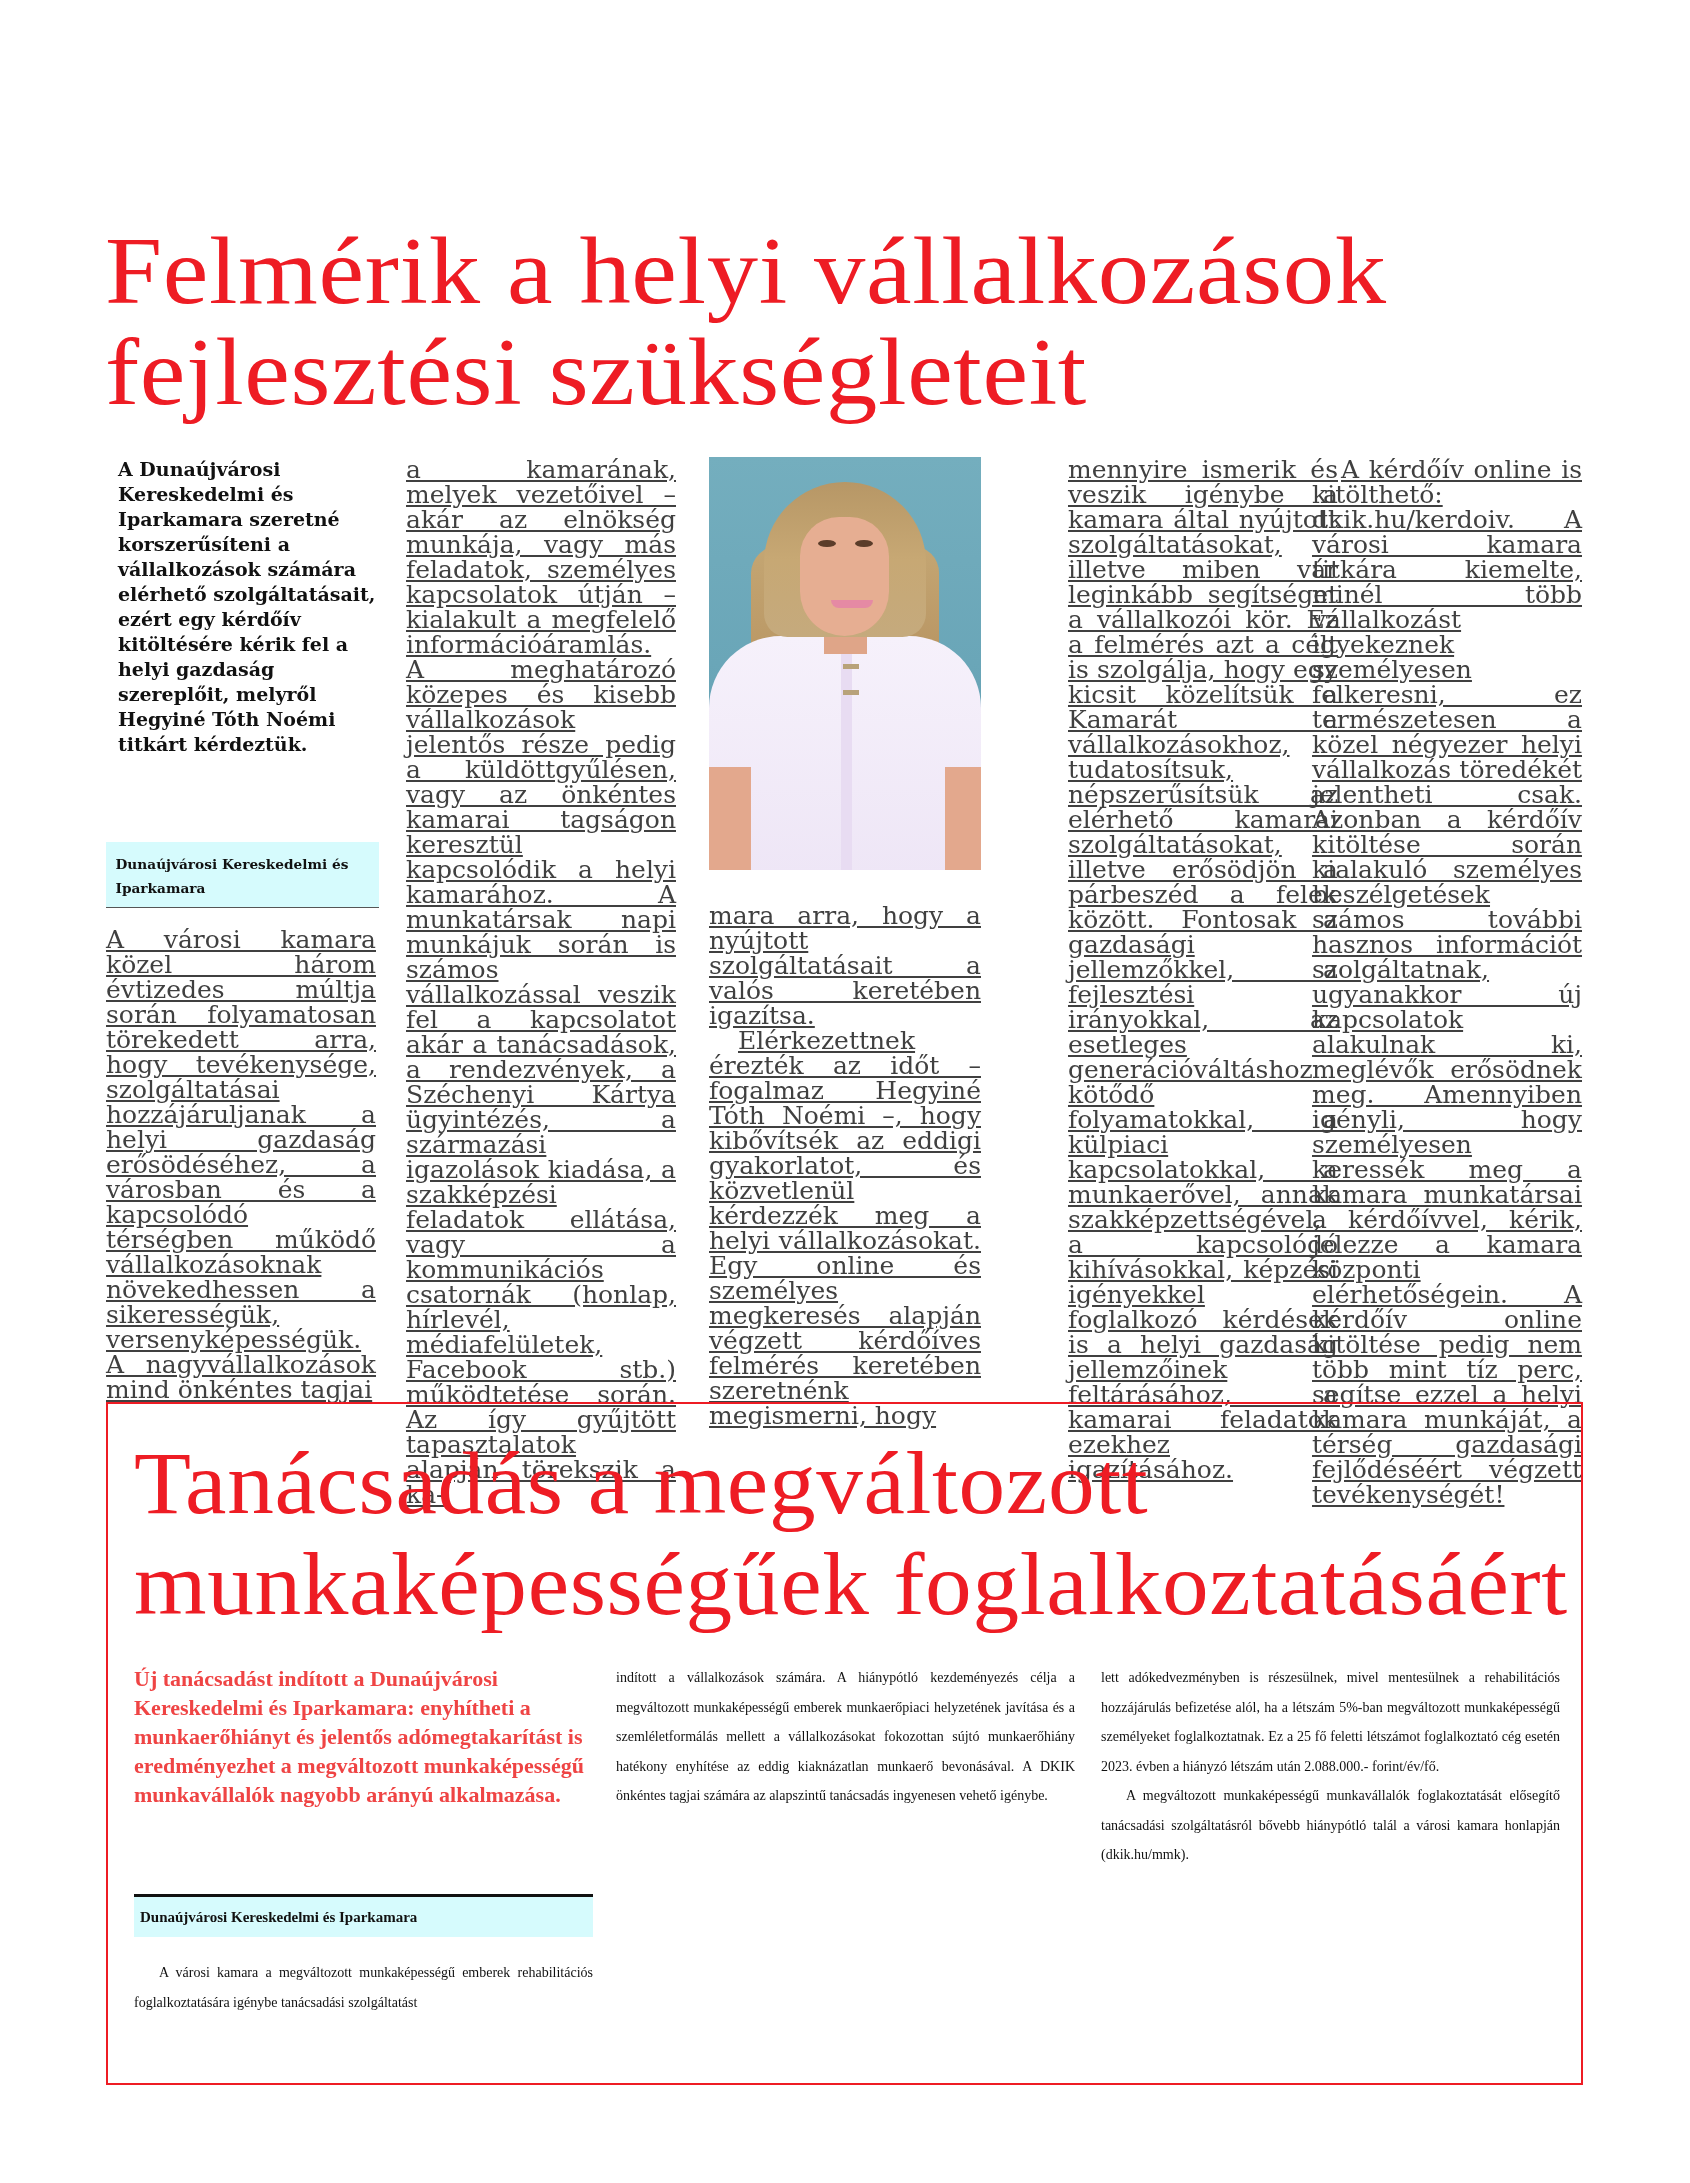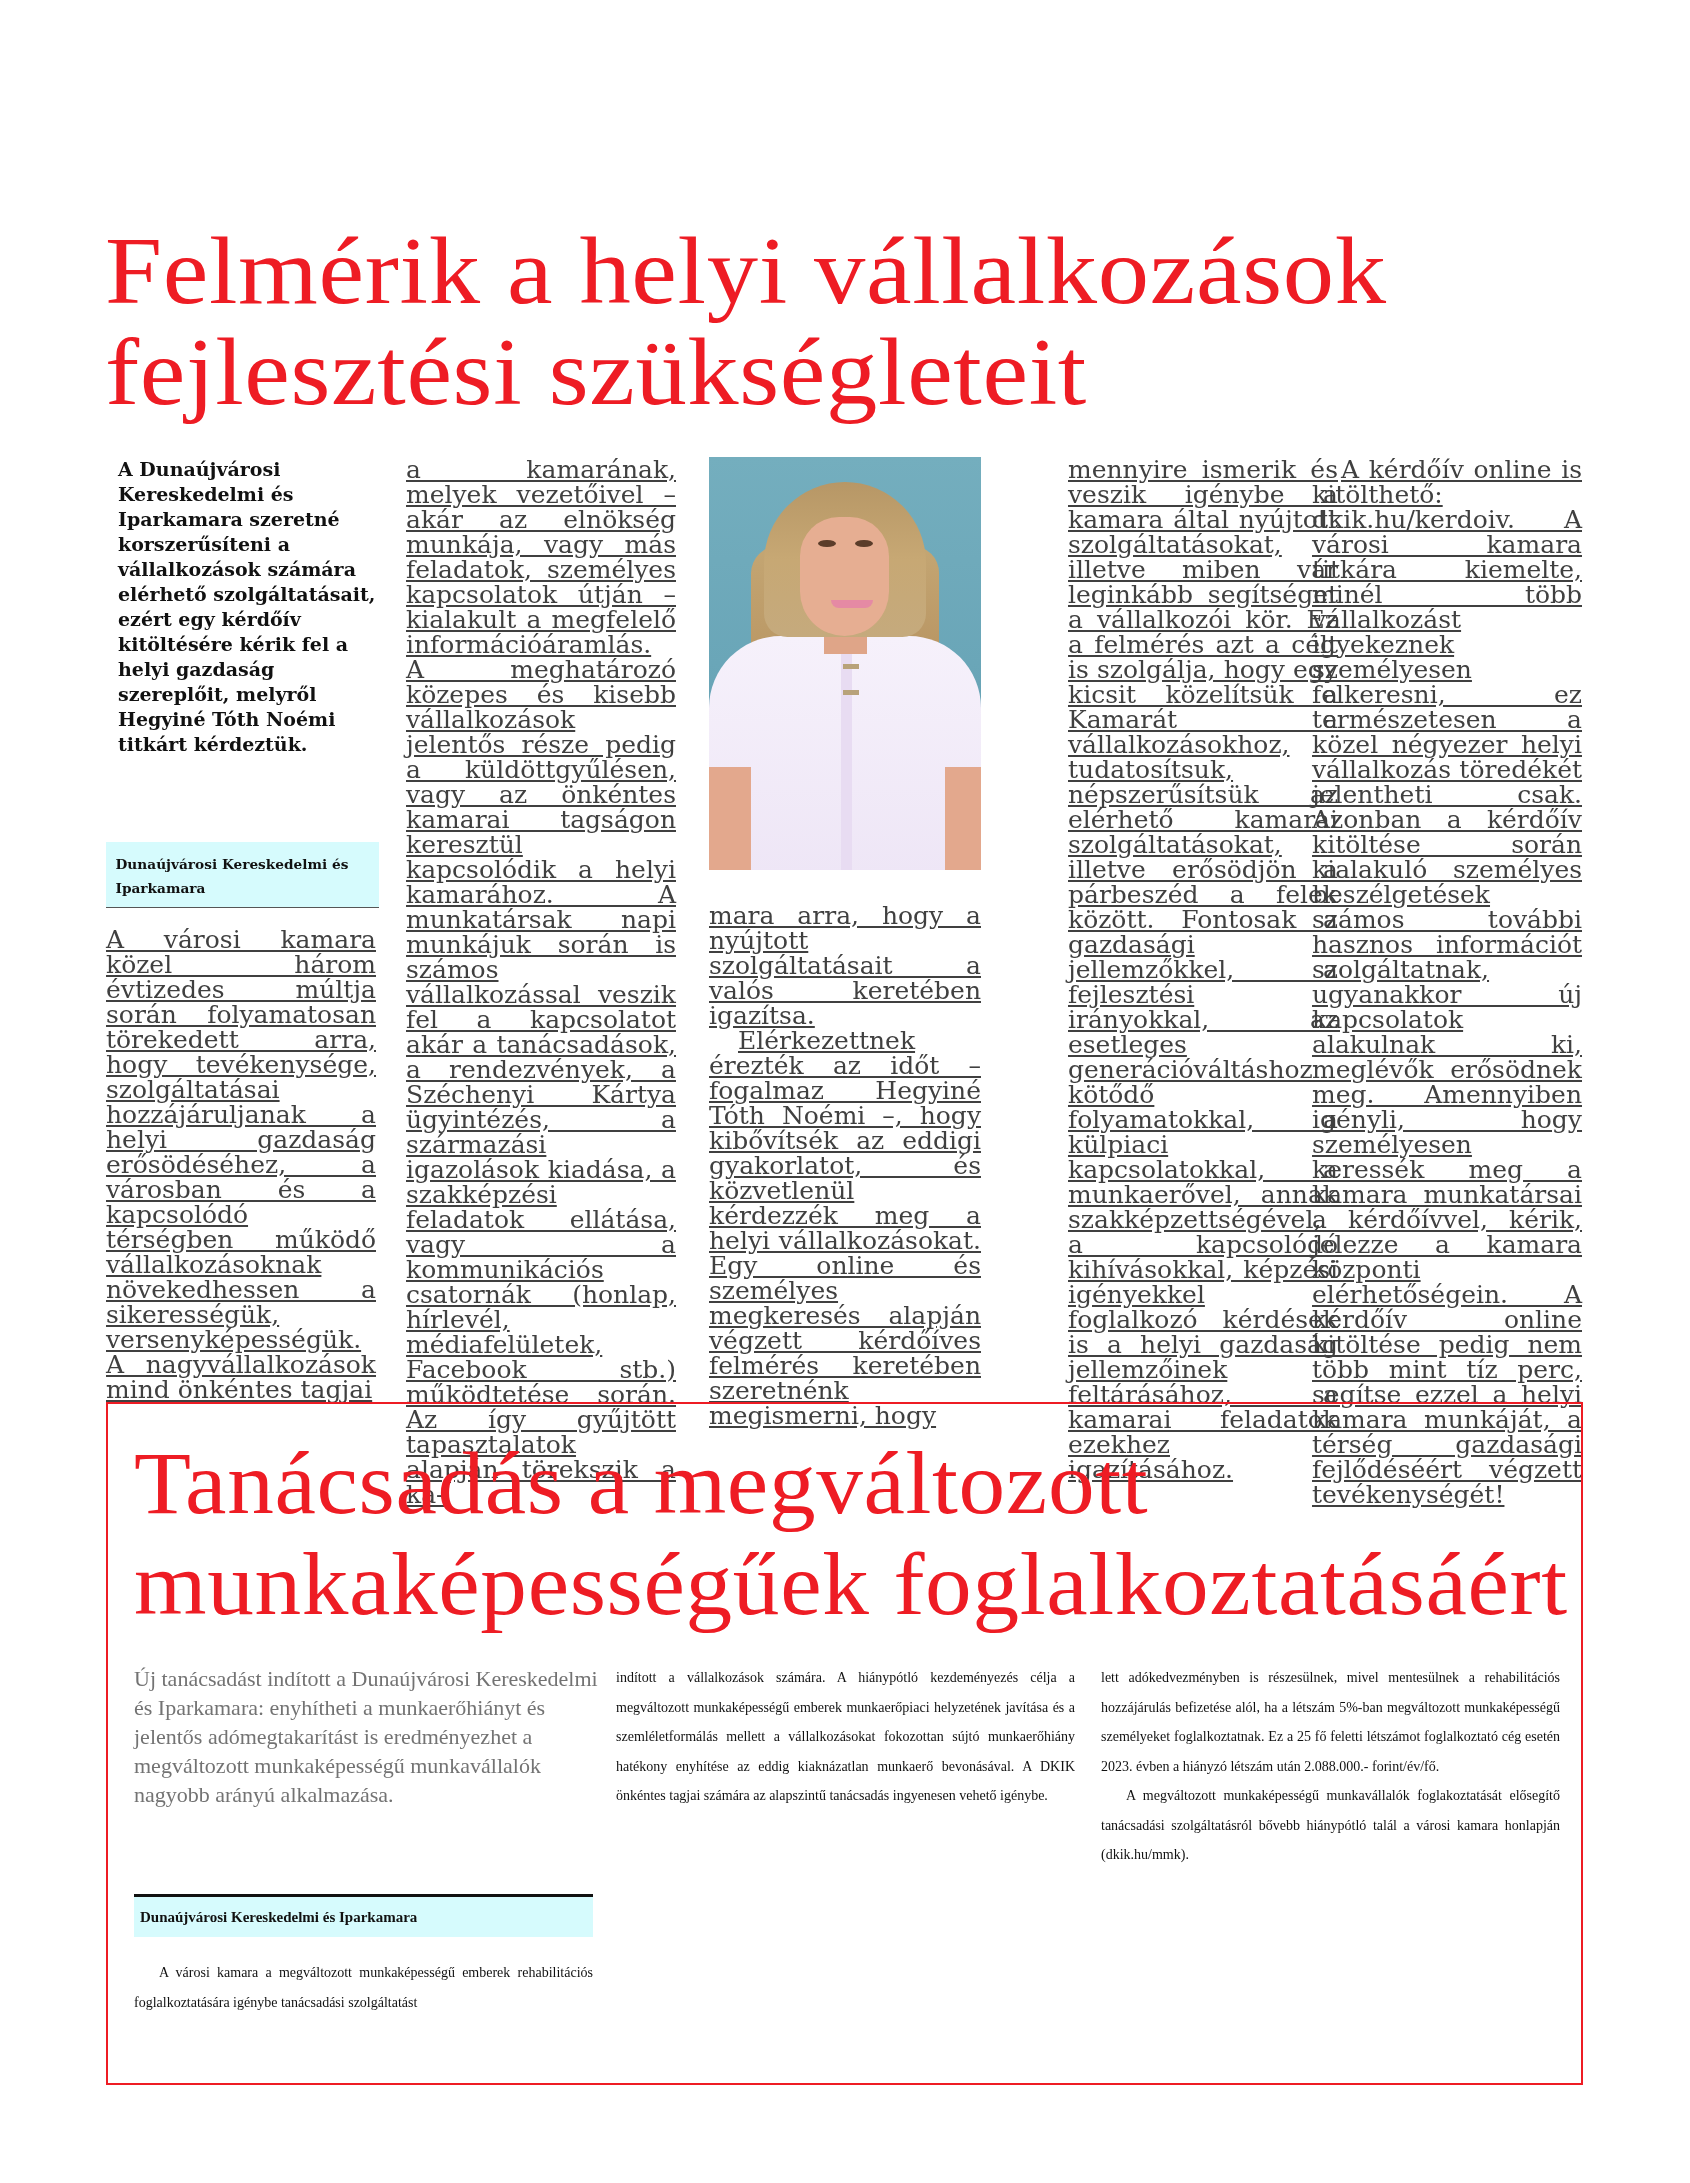--- a/index.html
+++ b/index.html
@@ -99,24 +99,24 @@
     left: 106px; top: 1402px; width: 1477px; height: 683px;
     border: 2.4px solid #ee1c24;
   }
   #h2-line1 { left: 134px; top: 1436px; font-size: 88px; line-height: 95px; transform: scaleX(1.06); transform-origin: left top; }
   #h2-line2 { left: 134px; top: 1537px; font-size: 88px; line-height: 95px; transform: scaleX(1.06); transform-origin: left top; }
 
   .lead2 {
     position: absolute;
     left: 134px; top: 1664px; width: 465px;
     font-family: "Liberation Serif", "DejaVu Serif", serif;
-    font-weight: normal;
+    font-weight: bold;
     font-size: 22px;
     line-height: 29px;
-    color: #737373;
+    color: #ef4444;
   }
   .byline2 {
     position: absolute;
     left: 134px; top: 1894px; width: 459px; height: 43px;
     border-top: 3px solid #111111;
     background: #d6fbfd;
     padding: 8.3px 0 0 6px;
     font-family: "Liberation Serif", "DejaVu Serif", serif;
     font-weight: bold;
     font-size: 15px;

